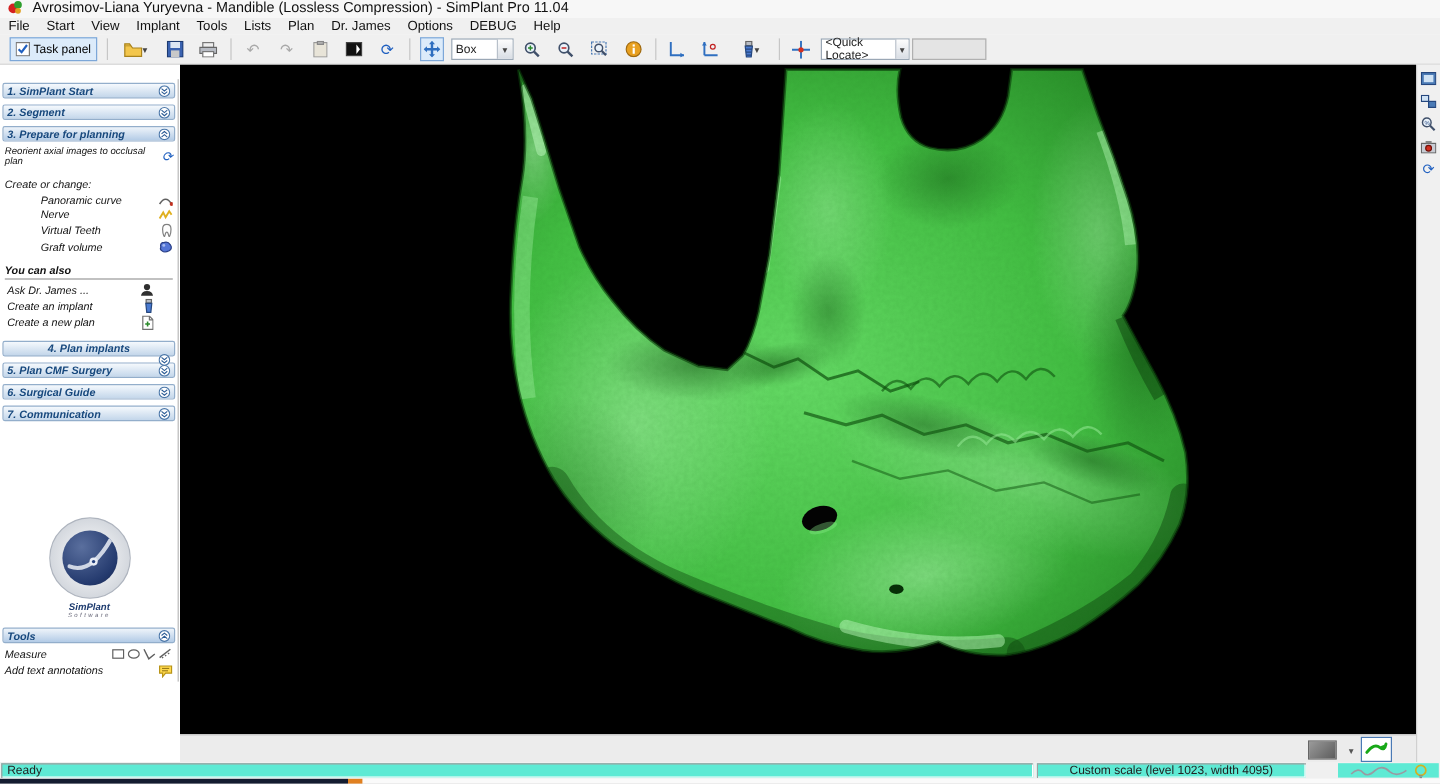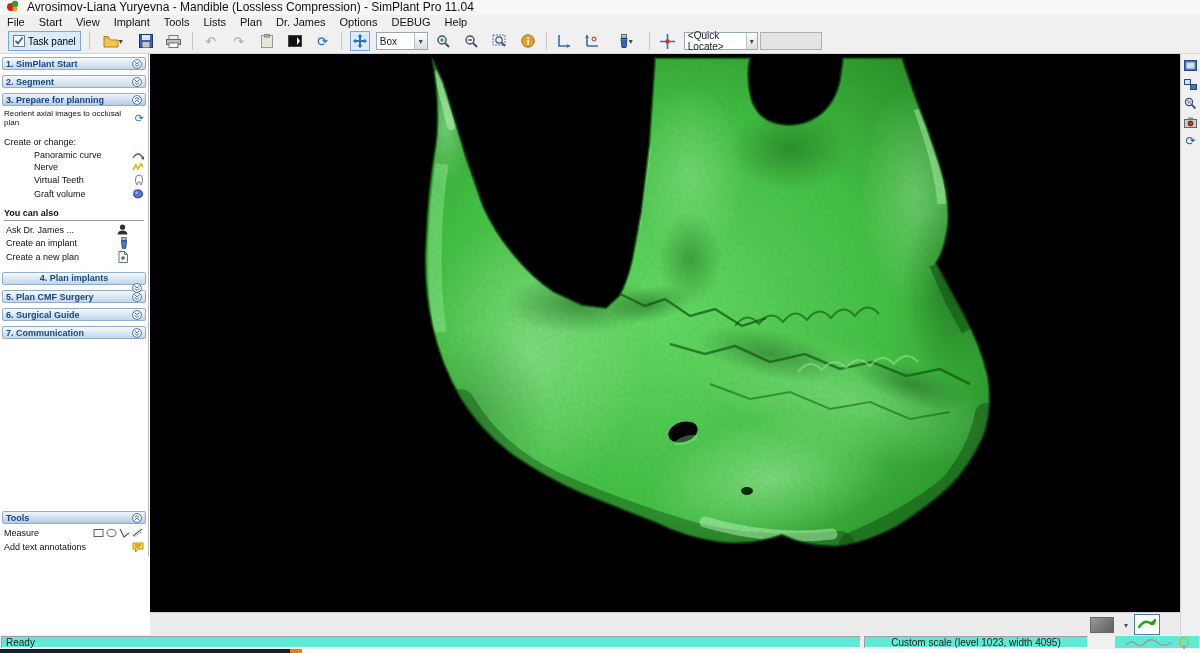--- a/index.html
+++ b/index.html
@@ -25,22 +25,22 @@
   .tsep { width:1px; height:18px; background:#c6c6c6; margin:0 4px; }
   .combo { height:18px; background:#fff; border:1px solid #9aa7b5; display:flex; align-items:center;
            font-size:10px; color:#222; padding-left:3px; margin:0 2px; }
   .combo .dd { width:13px; height:16px; margin-left:auto; background:linear-gradient(#fdfdfd,#d8dde4);
                border-left:1px solid #b8c0ca; display:flex; align-items:center; justify-content:center;
                font-size:8px; color:#444; }
   .glyph-btn { font-size:13px; color:#2060c0; }
   .glyph-disabled { color:#a8a8a8; }
 
   
-  #sidebar { position:absolute; top:54px; left:0; width:149px; height:502px; background:#fff;
-             border-right:1px solid #b9b9b9; font-size:9px; color:#111; }
+  #sidebar { position:absolute; top:66px; left:0; width:149px; height:502px; background:#fff;
+             border-right:1px solid #b9b9b9; font-size:9px; color:#111;font-style:italic; }
   .sec { height:13px; margin:5px 2px 0 2px; border:1px solid #93aecb; border-radius:2px;
          background:linear-gradient(#f5f9fd,#c3d6ea); display:flex; align-items:center;
          padding:0 3px; color:#17487d; font-weight:bold; font-size:9px; cursor:pointer; }
   .sec:first-child { margin-top:3px; }
   .sec .chev { margin-left:auto; display:flex; }
   .sec.active { background:linear-gradient(#eef4fa,#b3cbe6); }
   .prow { display:flex; align-items:center; padding:1px 4px; }
   .prow .ric { margin-left:auto; display:flex; }
   .indent { padding-left:34px; }
   .bold-div { font-weight:bold; border-bottom:1px solid #999; margin:6px 4px 2px 4px; padding:2px 0; }
@@ -386,20 +386,33 @@
   <div class="sec">
     <span>7. Communication</span>
     <span class="chev">
       <svg width="10" height="10" viewBox="0 0 10 10">
           <circle cx="5" cy="5" r="4.4" fill="#fff" stroke="#4a76a8"></circle>
           <path d="M2.6,2.8 L5,4.8 L7.4,2.8 M2.6,5.4 L5,7.4 L7.4,5.4" stroke="#2a5a94" fill="none" stroke-width="0.9"></path>
         </svg>
     </span>
   </div>
 
+  <div id="badge">
+    <div class="ring">
+      <div class="disc">
+        <svg width="46" height="46" viewBox="0 0 46 46">
+          <path d="M6,30 Q16,34 26,26 Q34,19 40,8" fill="none" stroke="#cfd6e4" stroke-width="3.5" stroke-linecap="round"></path>
+          <circle cx="26" cy="26" r="3.4" fill="#e8ecf4"></circle>
+          <circle cx="26" cy="26" r="1.4" fill="#24407e"></circle>
+        </svg>
+      </div>
+    </div>
+    <span class="btxt">SimPlant</span>
+    <span class="btxt2">Software</span>
+  </div>
 
   <div id="tools-block">
     <div class="sec active" style="margin:0 2px 2px 2px;">
       <span>Tools</span>
       <span class="chev">
         <svg width="10" height="10" viewBox="0 0 10 10" style="transform:rotate(180deg)">
             <circle cx="5" cy="5" r="4.4" fill="#fff" stroke="#4a76a8"></circle>
             <path d="M2.6,2.8 L5,4.8 L7.4,2.8 M2.6,5.4 L5,7.4 L7.4,5.4" stroke="#2a5a94" fill="none" stroke-width="0.9"></path>
           </svg>
       </span>

